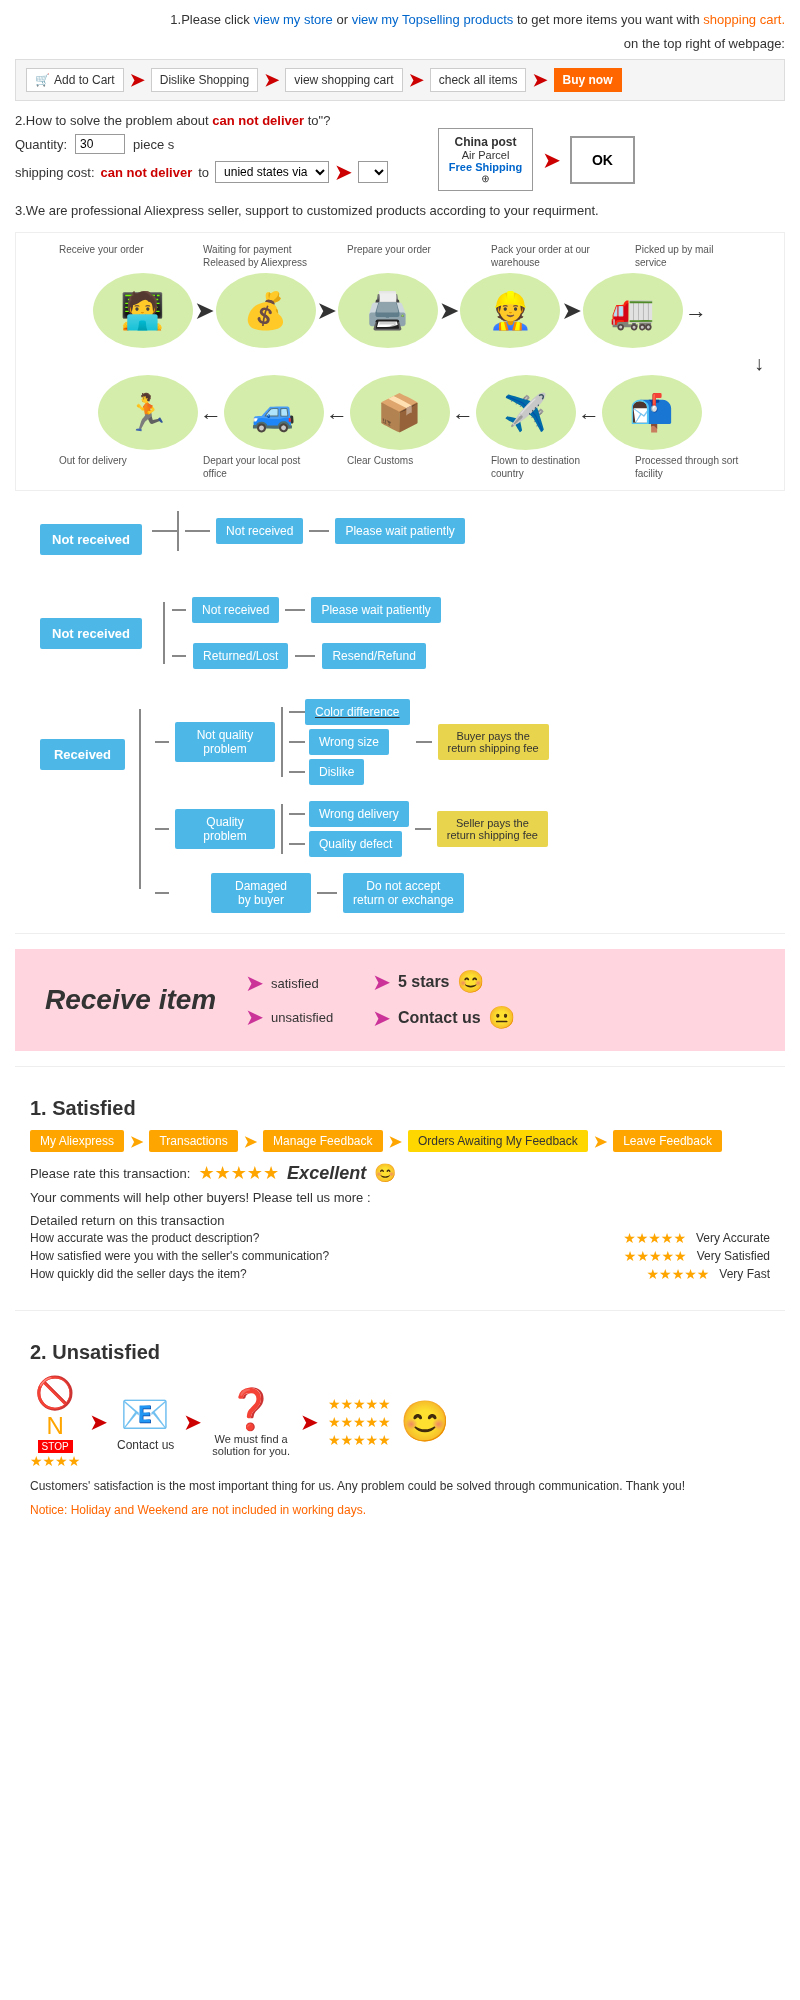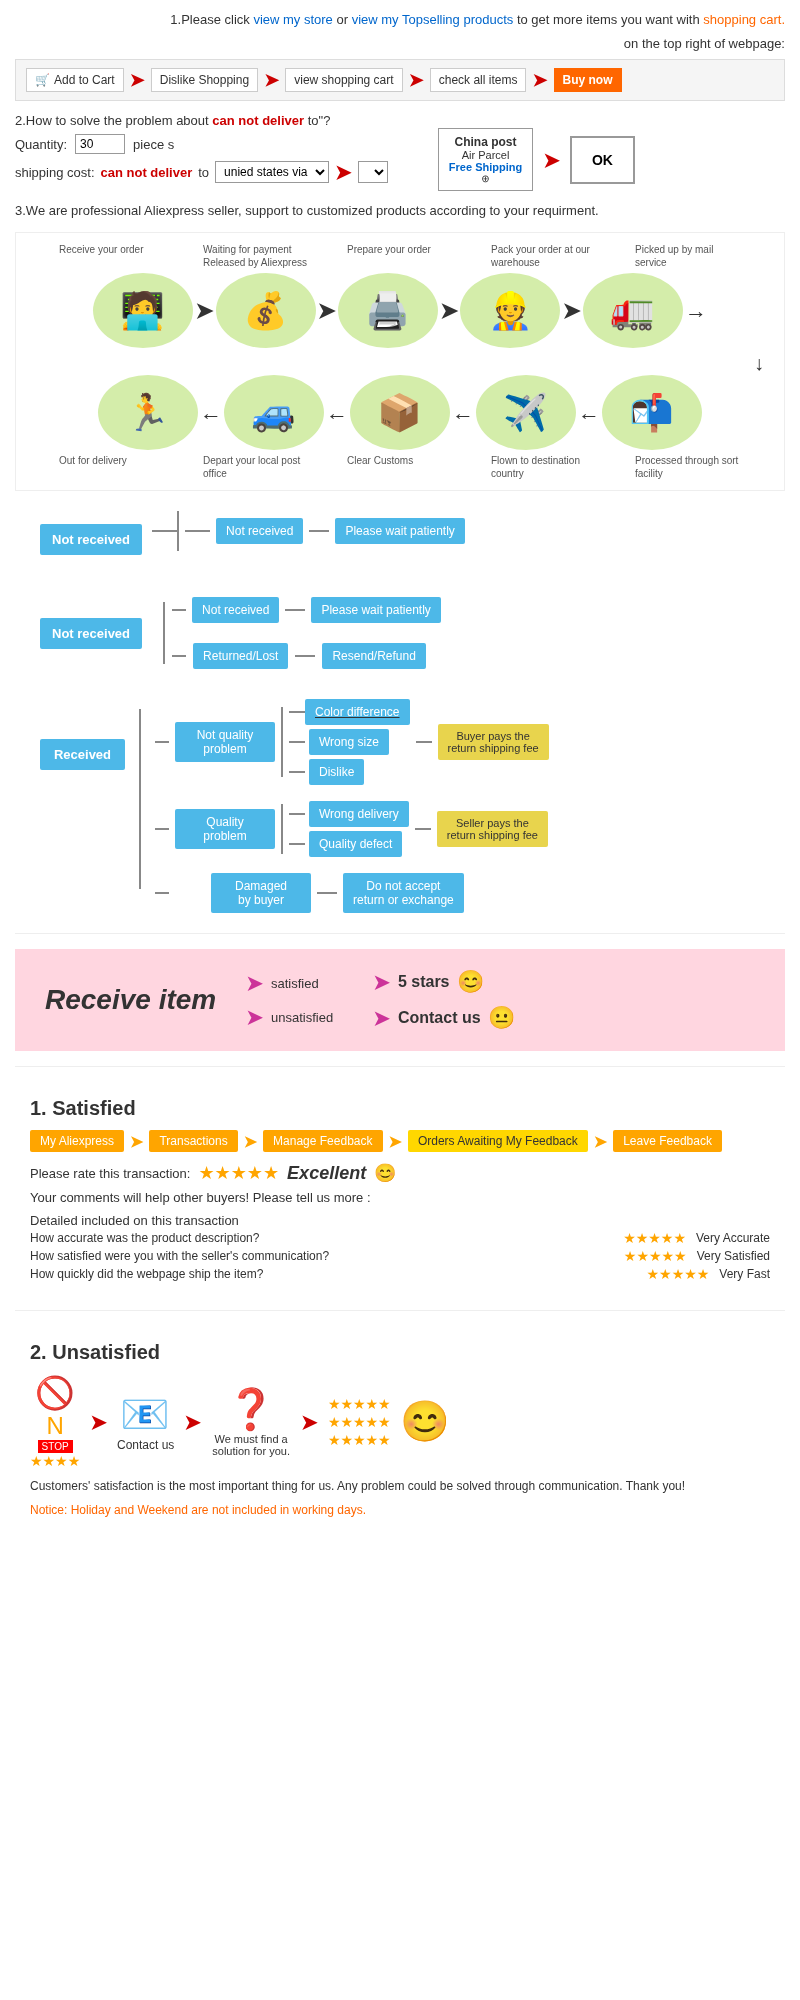--- a/index.html
+++ b/index.html
@@ -357,33 +357,33 @@
       <div class="fb-box">Leave Feedback</div>
     </div>
     <div class="rate-row">
       <span>Please rate this transaction:</span>
       <span class="star-orange">★★★★★</span>
       <span class="excellent-text">Excellent</span>
       <span style="font-size:18px;">😊</span>
     </div>
     <p>Your comments will help other buyers! Please tell us more :</p>
     <div class="rating-detail">
-      <p>Detailed included on this transaction</p>
+      <p>Detailed return on this transaction</p>
       <div class="rating-row">
         <span style="flex:1;">How accurate was the product description?</span>
         <span class="rating-stars">★★★★★</span>
         <span class="rating-label">Very Accurate</span>
       </div>
       <div class="rating-row">
         <span style="flex:1;">How satisfied were you with the seller's communication?</span>
         <span class="rating-stars">★★★★★</span>
         <span class="rating-label">Very Satisfied</span>
       </div>
       <div class="rating-row">
-        <span style="flex:1;">How quickly did the webpage ship the item?</span>
+        <span style="flex:1;">How quickly did the seller days the item?</span>
         <span class="rating-stars">★★★★★</span>
         <span class="rating-label">Very Fast</span>
       </div>
     </div>
   </div>
 
   <hr class="divider">
 
   <div class="unsatisfied-section">
     <div class="unsatisfied-title">2. Unsatisfied</div>

